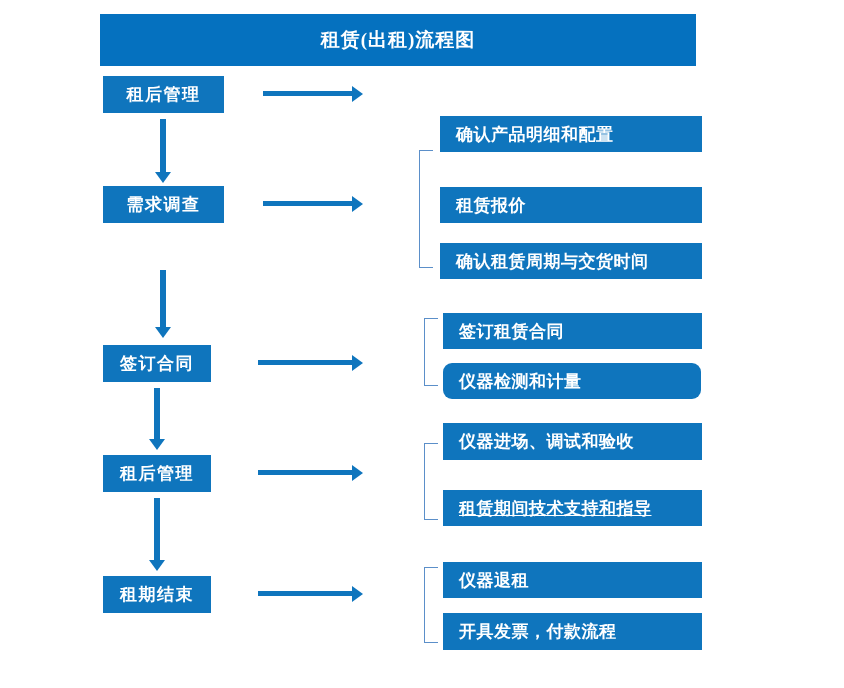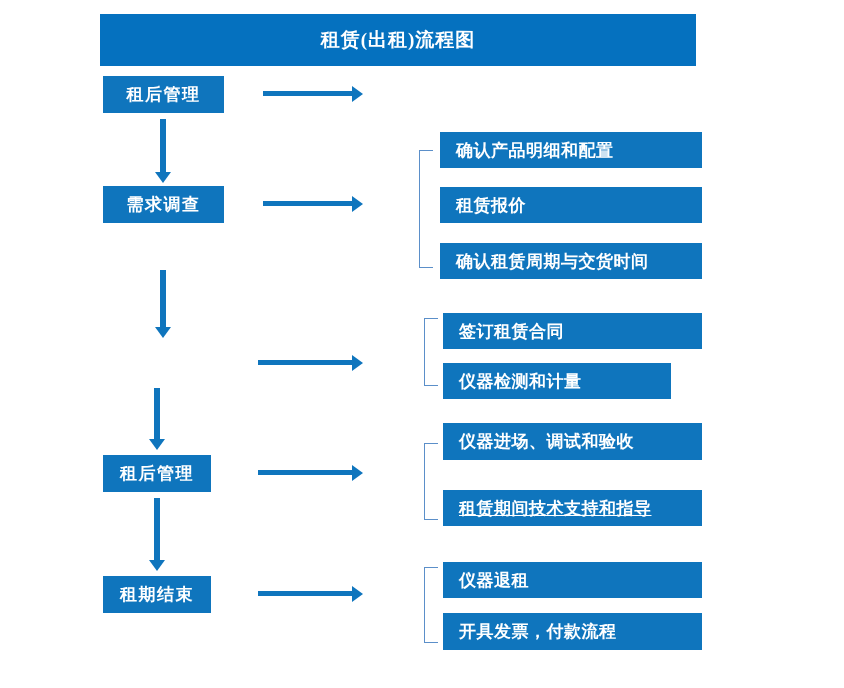--- a/index.html
+++ b/index.html
@@ -119,20 +119,21 @@
 <body>
 
 <div id="canvas">
 
   <div class="title-bar">租赁(出租)流程图</div>
 
   <div class="box left" style="left:103px; top:76px; width:121px; height:37px;">租后管理</div>
 
   <div class="box left" style="left:103px; top:186px; width:121px; height:37px;">需求调查</div>
 
+  <div class="box left" style="left:103px; top:345px; width:108px; height:37px;">签订合同</div>
 
   <div class="box left" style="left:103px; top:455px; width:108px; height:37px;">租后管理</div>
 
   <div class="box left" style="left:103px; top:576px; width:108px; height:37px;">租期结束</div>
 
   <div class="arrow-v" style="left:154px; top:119px; height:64px;">
     <div class="shaft" style="height:53px;"></div>
     <div class="head" style="top:53px;"></div>
   </div>
 
@@ -178,29 +179,29 @@
 
   <div class="bracket" style="left:419px; top:150px; width:14px; height:118px;"></div>
 
   <div class="bracket" style="left:424px; top:318px; width:14px; height:68px;"></div>
 
   <div class="bracket" style="left:424px; top:443px; width:14px; height:77px;"></div>
 
   <div class="bracket" style="left:424px; top:567px; width:14px; height:76px;"></div>
 
 
-  <div class="box right" style="left:440px; top:132px; width:262px; height:36px;">确认产品明细和配置</div>
+  <div class="box right" style="left:440px; top:116px; width:262px; height:36px;">确认产品明细和配置</div>
 
   <div class="box right" style="left:440px; top:187px; width:262px; height:36px;">租赁报价</div>
 
   <div class="box right" style="left:440px; top:243px; width:262px; height:36px;">确认租赁周期与交货时间</div>
 
   <div class="box right" style="left:443px; top:313px; width:259px; height:36px;">签订租赁合同</div>
 
-  <div class="box right" style="left:443px; top:363px; width:228px; height:36px;">仪器检测和计量</div>
+  <div class="box right" style="left:443px; top:363px; width:258px; height:36px;border-radius:9px;">仪器检测和计量</div>
 
   <div class="box right" style="left:443px; top:423px; width:259px; height:37px;">仪器进场、调试和验收</div>
 
   <div class="box right" style="left:443px; top:490px; width:259px; height:36px;text-decoration:underline;">租赁期间技术支持和指导</div>
 
   <div class="box right" style="left:443px; top:562px; width:259px; height:36px;">仪器退租</div>
 
   <div class="box right" style="left:443px; top:613px; width:259px; height:37px;">开具发票，付款流程</div>
 
 </div>

